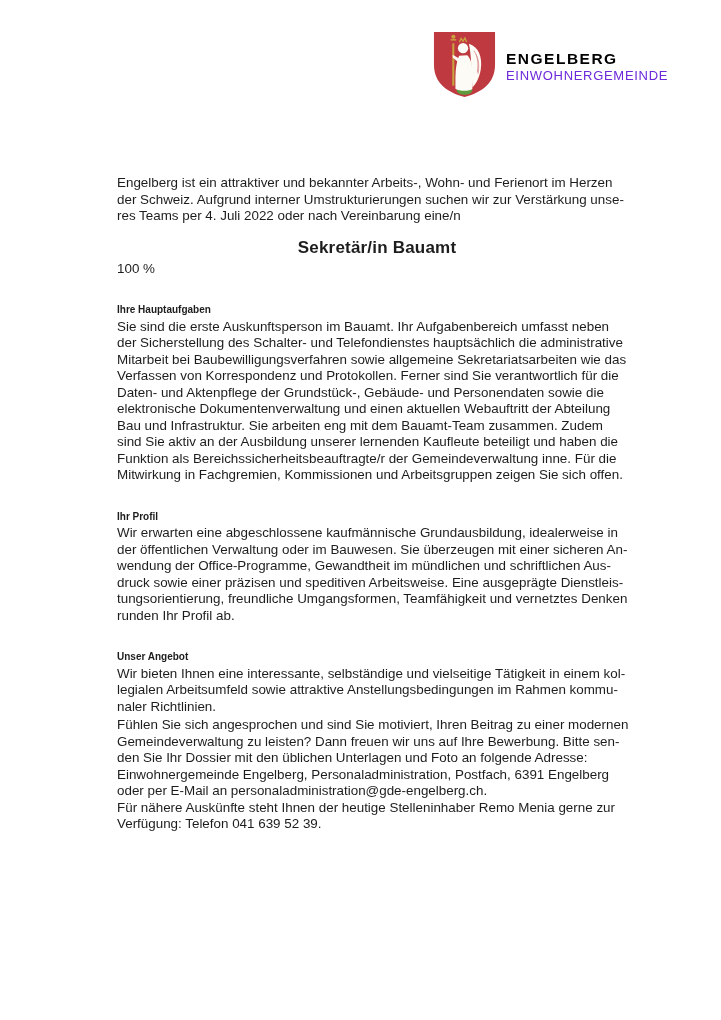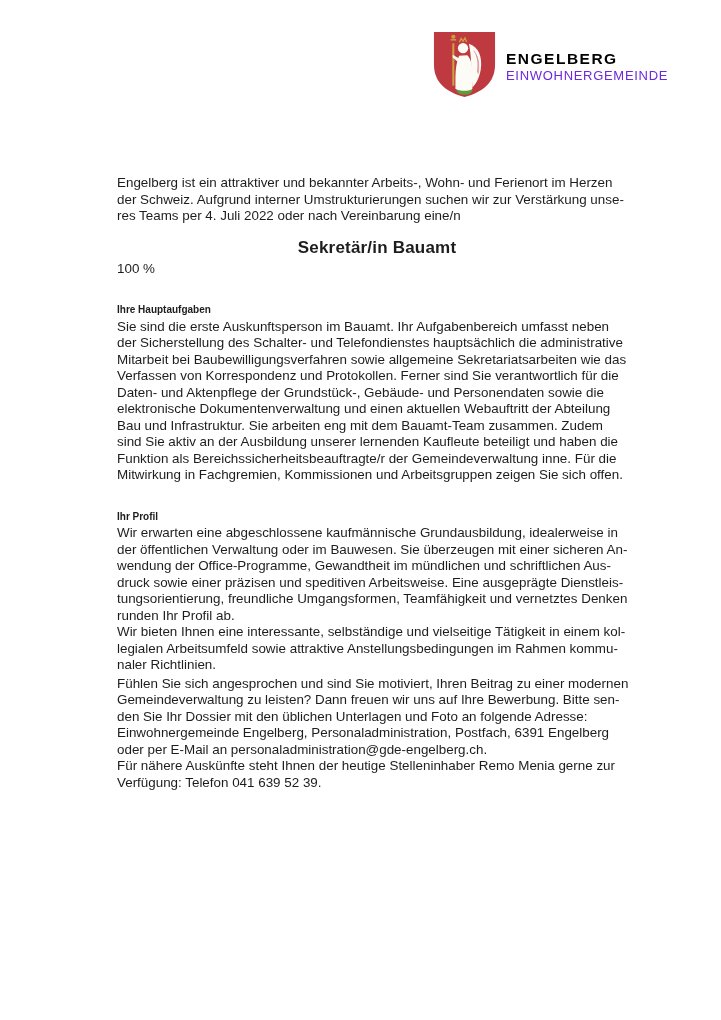--- a/index.html
+++ b/index.html
@@ -130,20 +130,21 @@
       <h2 class="sec-heading">Ihr Profil</h2>
       <p class="para">Wir erwarten eine abgeschlossene kaufmännische Grundausbildung, idealerweise in
 der öffentlichen Verwaltung oder im Bauwesen. Sie überzeugen mit einer sicheren An-
 wendung der Office-Programme, Gewandtheit im mündlichen und schriftlichen Aus-
 druck sowie einer präzisen und speditiven Arbeitsweise. Eine ausgeprägte Dienstleis-
 tungsorientierung, freundliche Umgangsformen, Teamfähigkeit und vernetztes Denken
 runden Ihr Profil ab.</p>
     </section>
 
     <section>
+      <h2 class="sec-heading">Unser Angebot</h2>
       <p class="para">Wir bieten Ihnen eine interessante, selbständige und vielseitige Tätigkeit in einem kol-
 legialen Arbeitsumfeld sowie attraktive Anstellungsbedingungen im Rahmen kommu-
 naler Richtlinien.</p>
     </section>
 
     <p class="para closing-1">Fühlen Sie sich angesprochen und sind Sie motiviert, Ihren Beitrag zu einer modernen
 Gemeindeverwaltung zu leisten? Dann freuen wir uns auf Ihre Bewerbung. Bitte sen-
 den Sie Ihr Dossier mit den üblichen Unterlagen und Foto an folgende Adresse:
 Einwohnergemeinde Engelberg, Personaladministration, Postfach, 6391 Engelberg
 oder per E-Mail an personaladministration@gde-engelberg.ch.</p>

